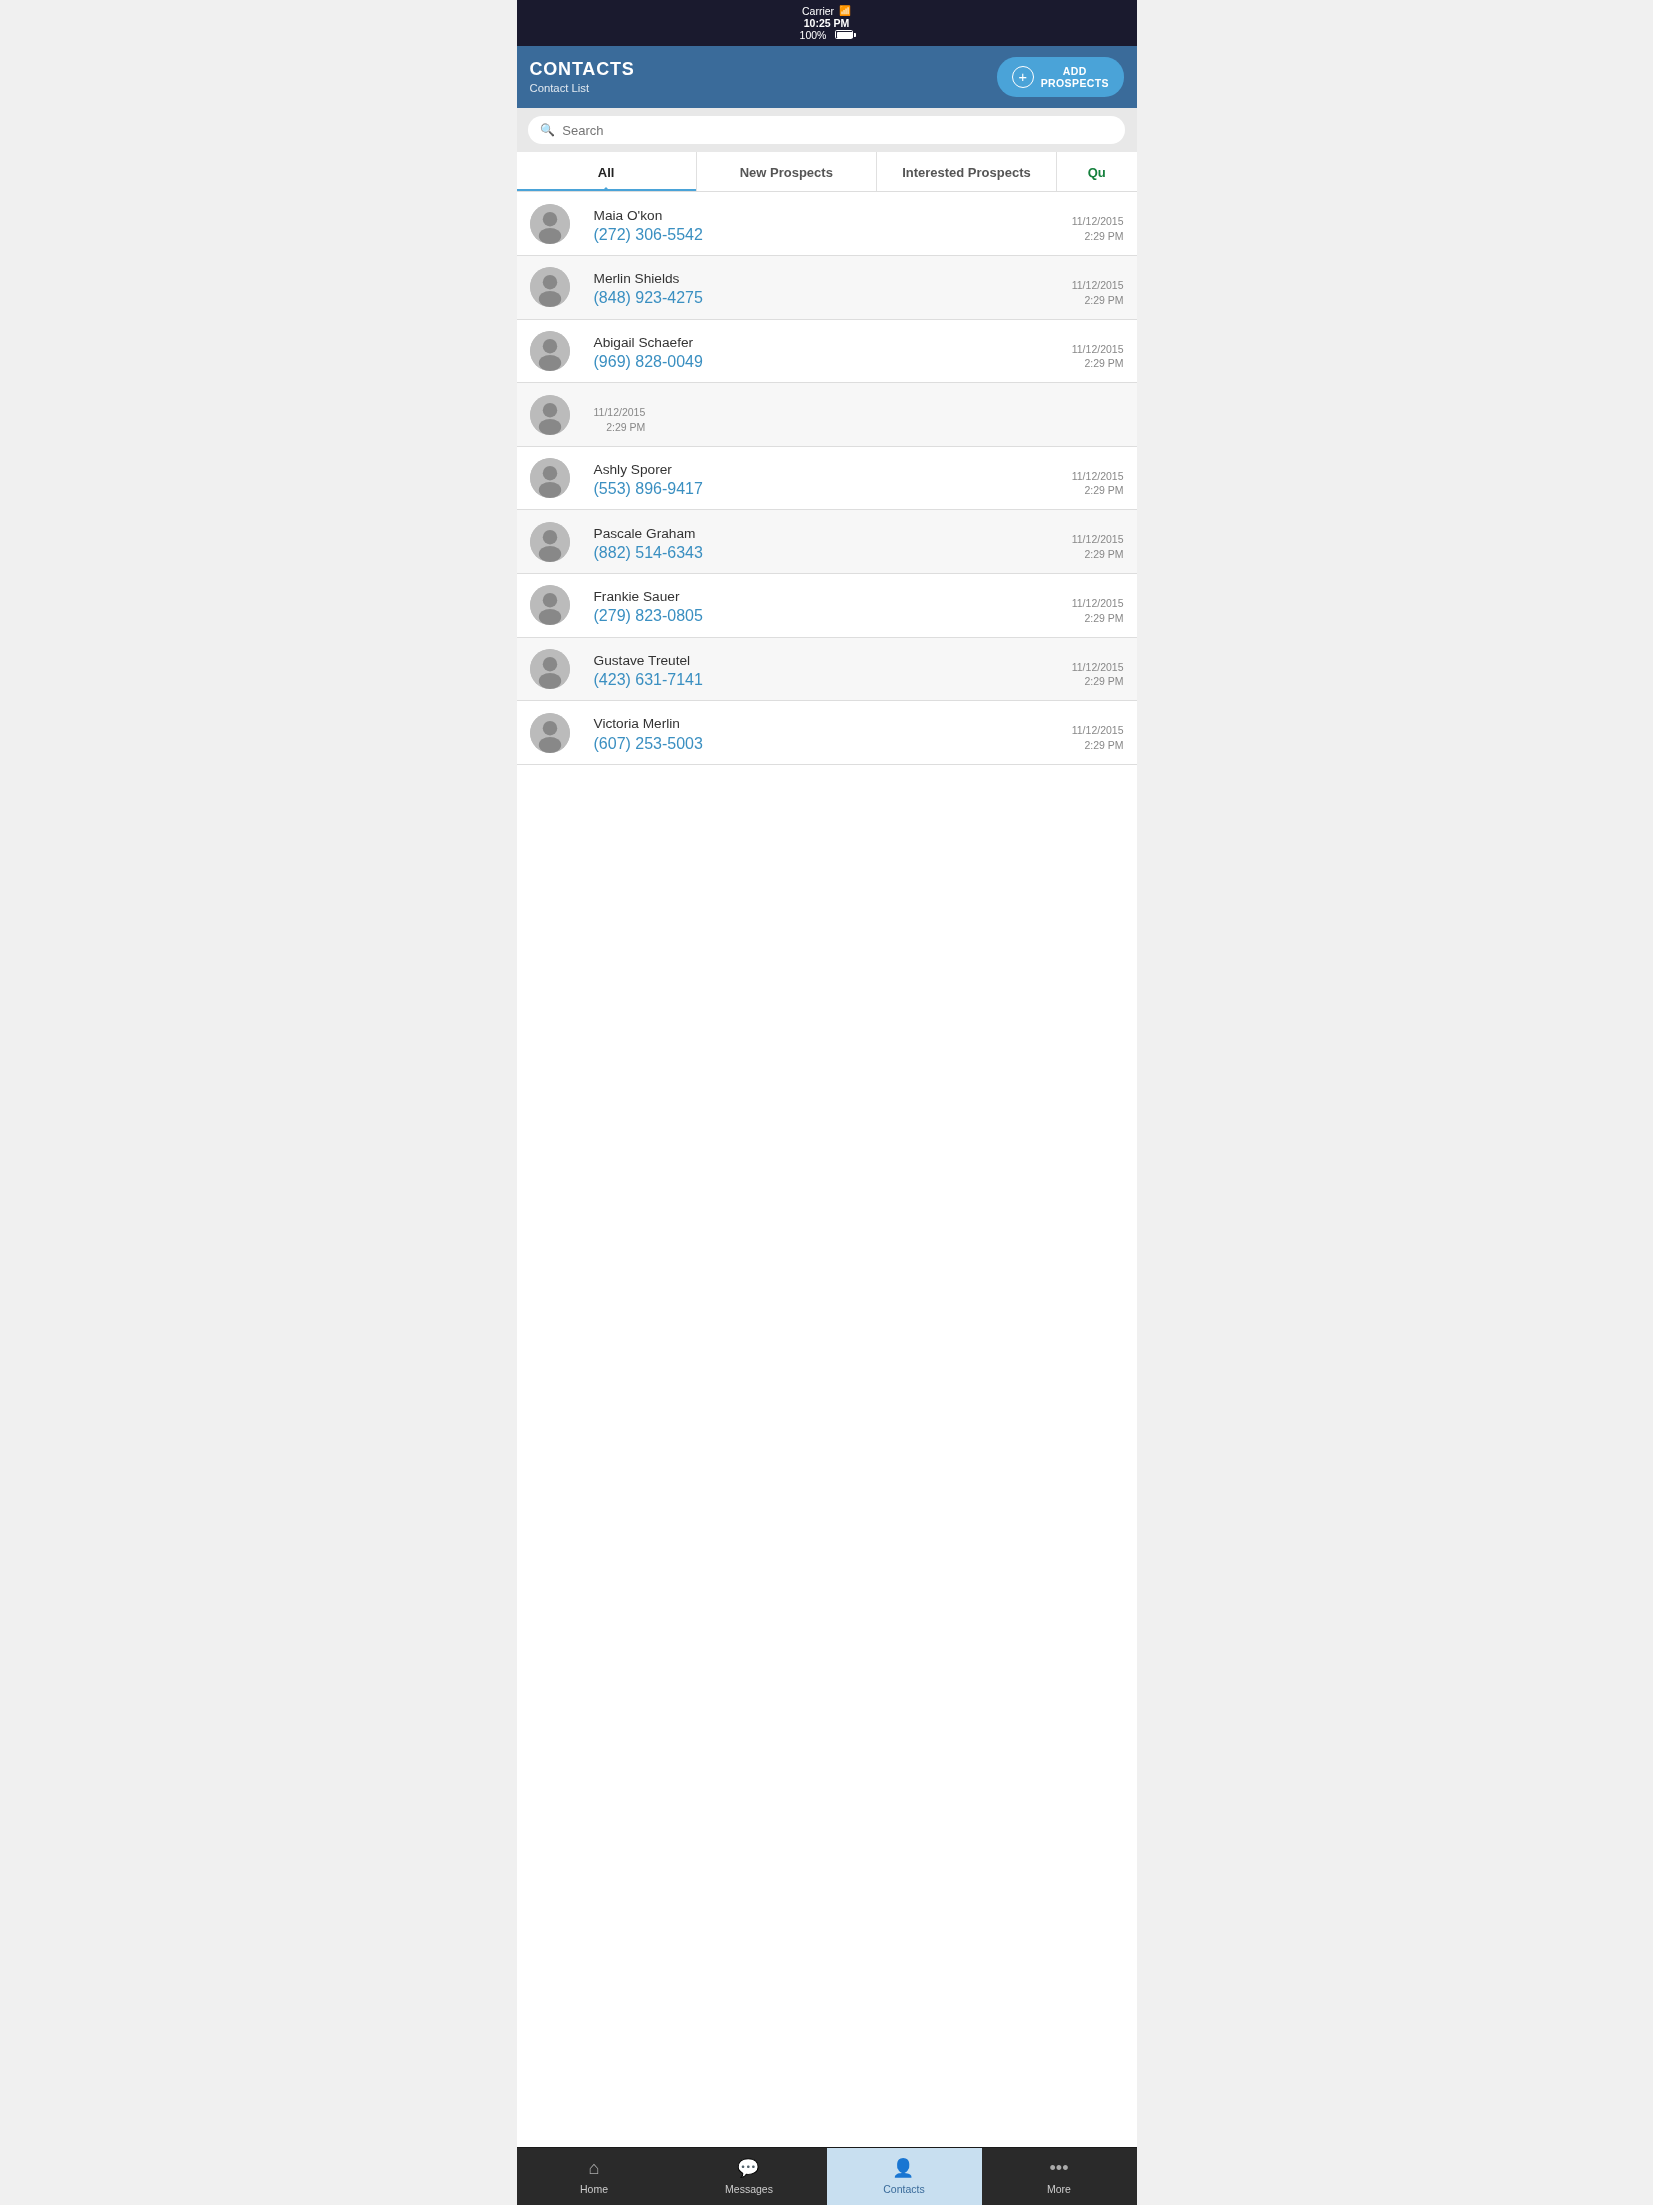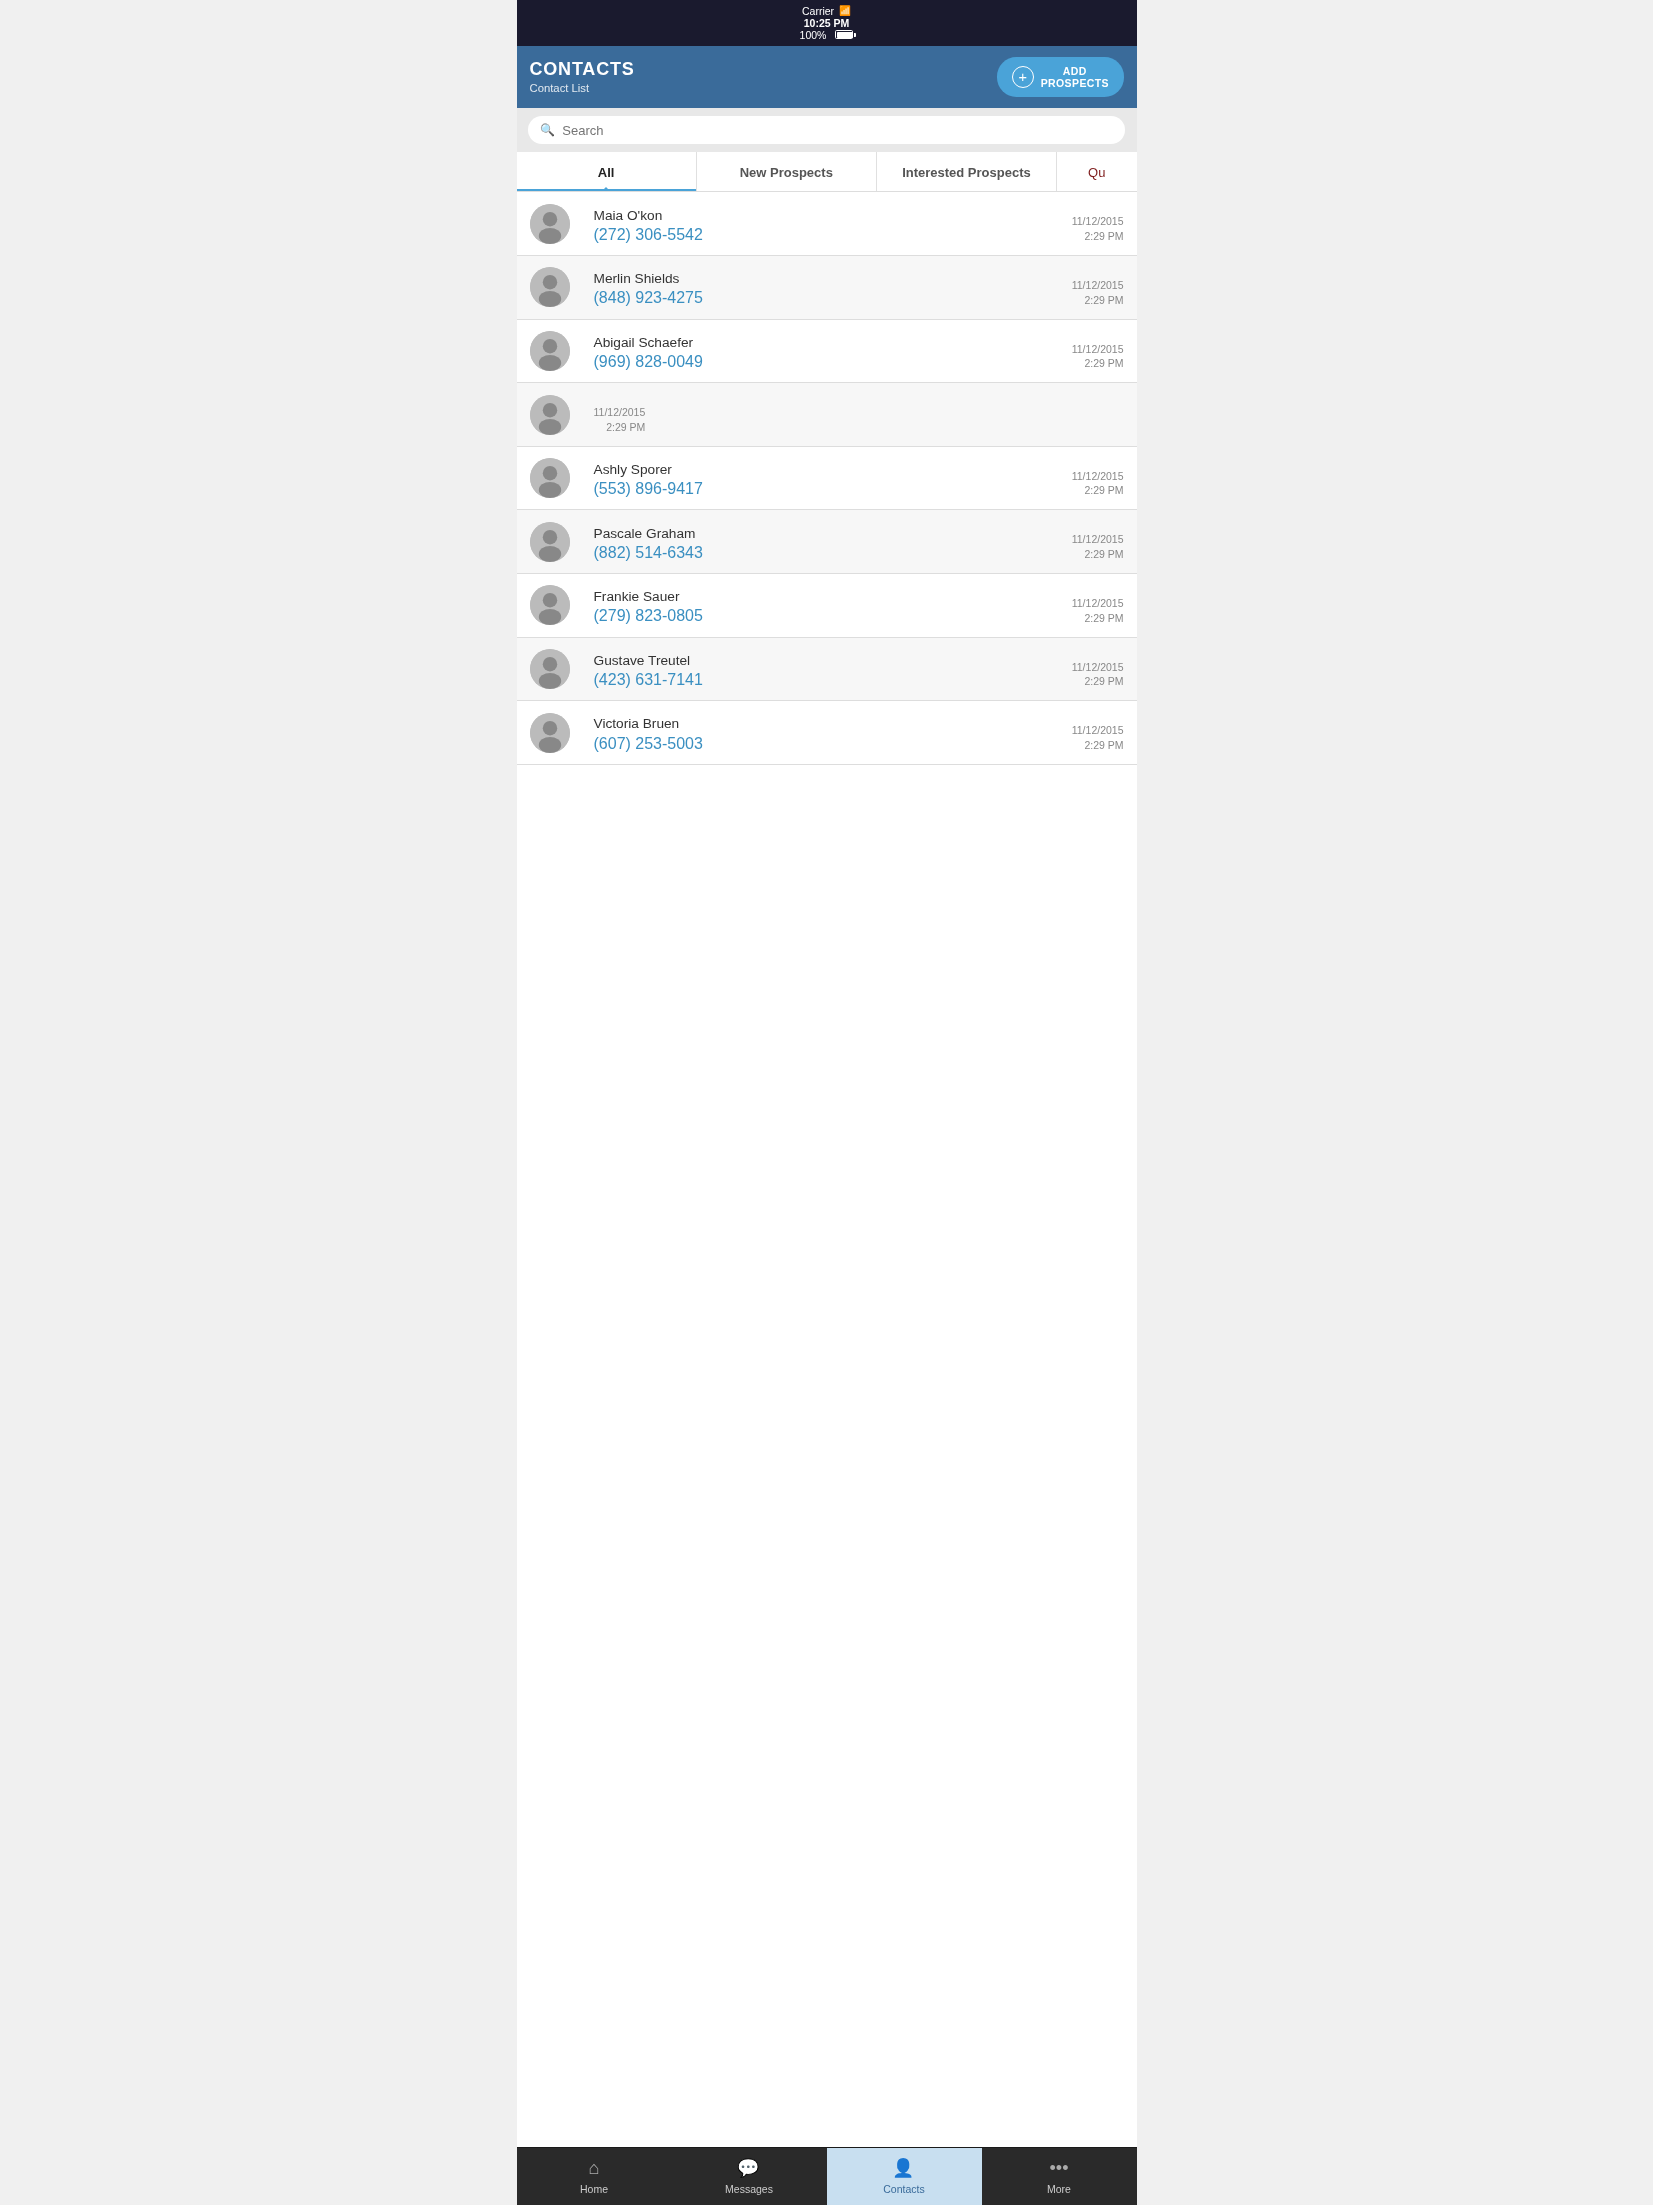--- a/index.html
+++ b/index.html
@@ -177,21 +177,21 @@
       position: absolute;
       bottom: -0.8px;
       left: 50%;
       transform: translateX(-50%);
       width: 0;
       height: 0;
       border-left: 5.7px solid transparent;
       border-right: 5.7px solid transparent;
       border-bottom: 5.7px solid #4aa3d8;
     }
-    .tab.partial { flex: 0.4; color: #7f1d1d; font-weight: 400; }
+    .tab.partial { flex: 0.4; color: #15803d; font-weight: 700; }
 
     
     .contact-list {
       flex: 1;
       overflow-y: auto;
       background: white;
     }
     .contact-row {
       display: flex;
       align-items: flex-end;
@@ -430,21 +430,21 @@
     </div>
     <div class="contact-row">
       <div class="avatar">
         <svg viewBox="0 0 50 50" xmlns="http://www.w3.org/2000/svg">
       <circle cx="25" cy="25" r="25" fill="#bbb"></circle>
       <circle cx="25" cy="19" r="9" fill="#888"></circle>
       <ellipse cx="25" cy="40" rx="14" ry="10" fill="#888"></ellipse>
     </svg>
       </div>
       <div class="contact-info">
-        <div class="contact-name">Victoria Bruen</div>
+        <div class="contact-name">Victoria Merlin</div>
         <a class="contact-phone" href="tel:(607) 253-5003">(607) 253-5003</a>
       </div>
       <div class="contact-date">11/12/2015<br>2:29 PM</div>
     </div>
   </div>
 
 <div class="bottom-nav">
   <div class="nav-item">
     <span class="nav-icon">⌂</span>
     <span class="nav-label">Home</span>

